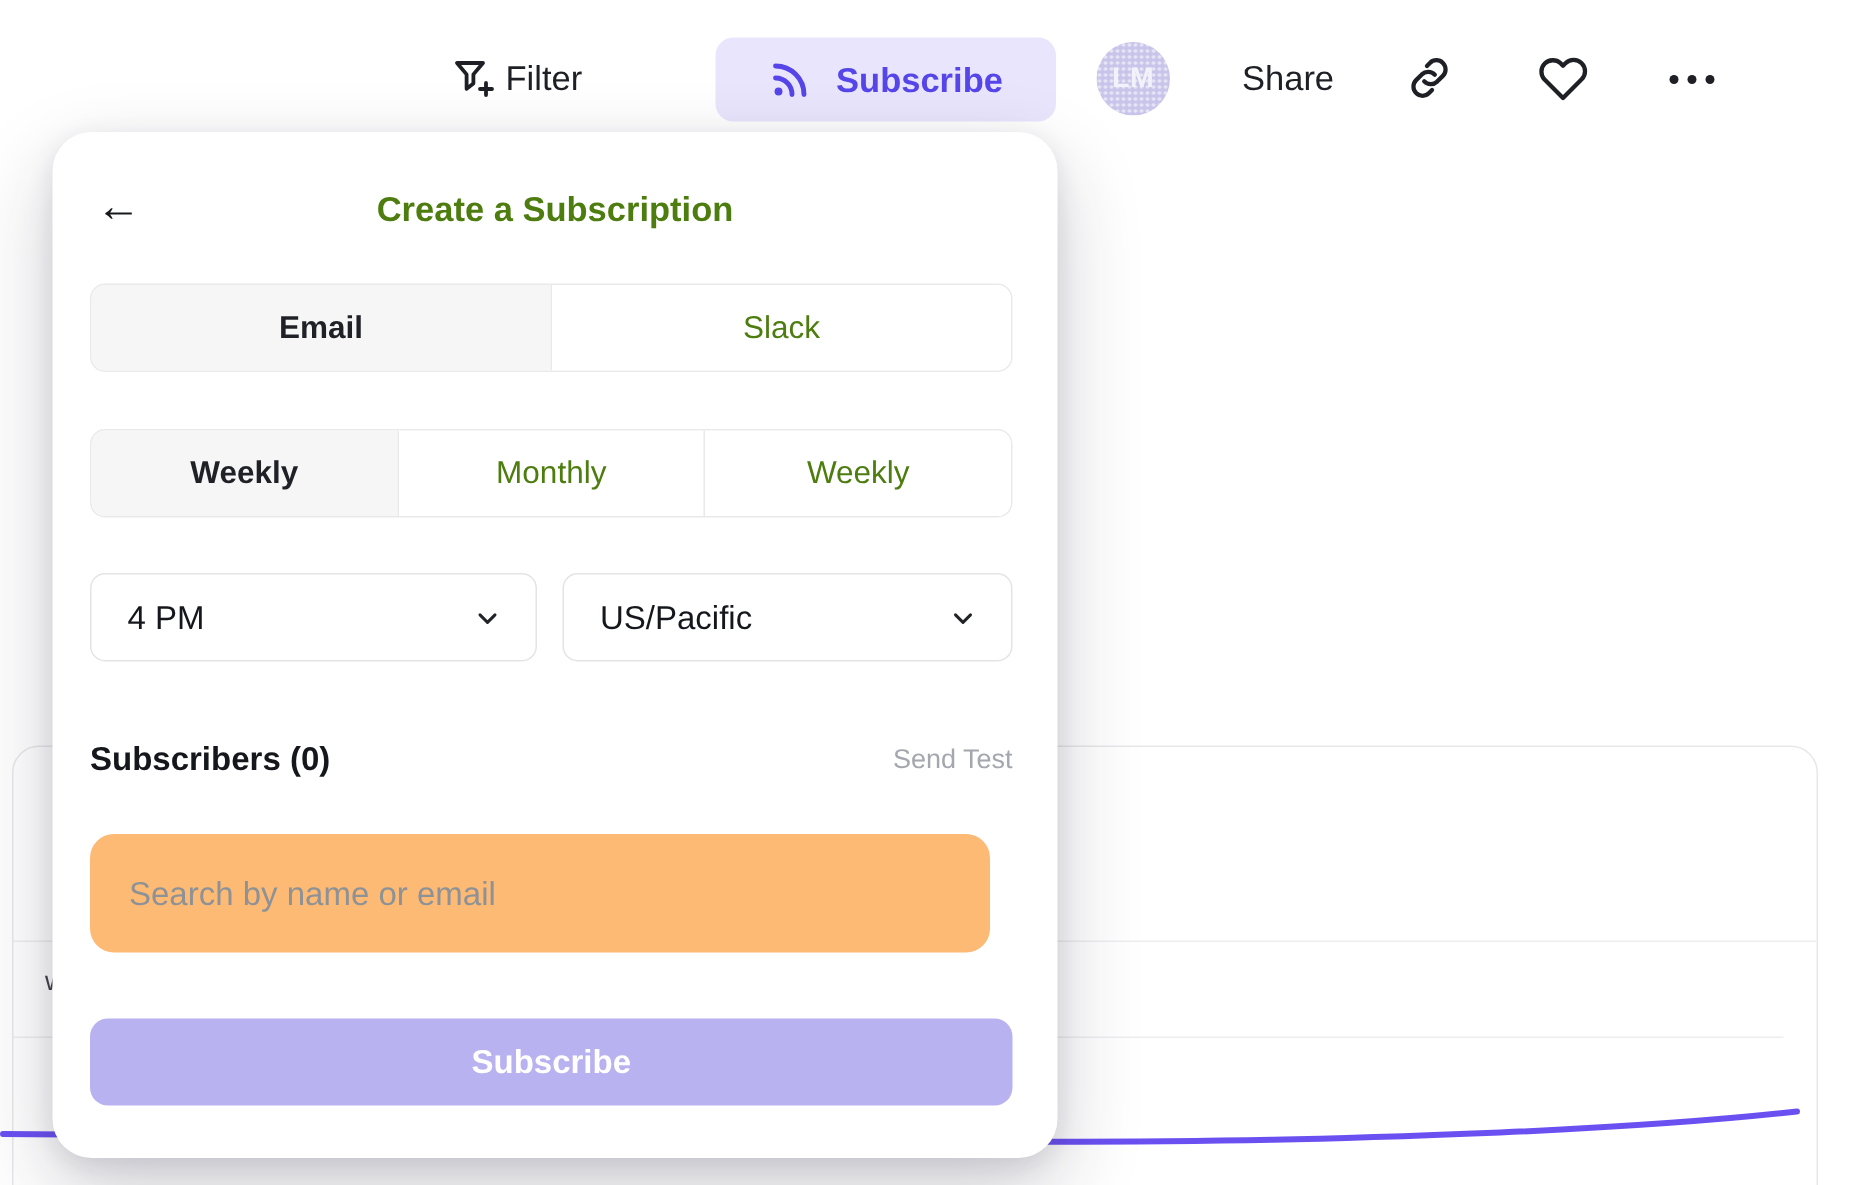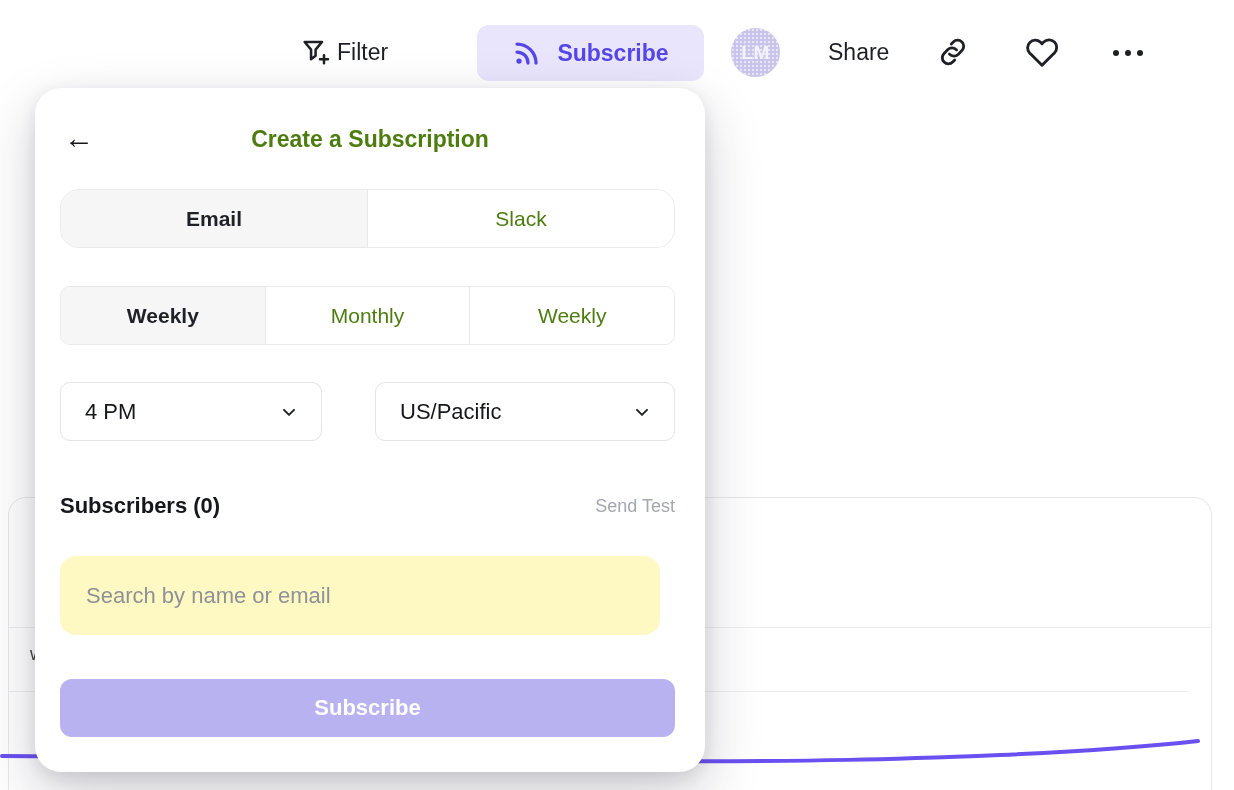--- a/index.html
+++ b/index.html
@@ -59,48 +59,48 @@
   }
   .modal-title {
     position:absolute; left:0; top:38px; width:100%; text-align:center;
     font-size:23px; font-weight:600; color:#4d7c0f;
   }
   .seg {
     position:absolute; left:25px; width:615px; height:59px;
     border:1px solid #e9e9ec; border-radius:10px; display:flex; overflow:hidden;
     background:#ffffff;
   }
-  .seg.channel   { top:101px;border-radius:19px; }
+  .seg.channel   { top:101px; }
   .seg.frequency { top:198px; }
   .seg-item {
     flex:1; display:flex; align-items:center; justify-content:center;
     font-size:21px; font-weight:500; color:#4d7c0f; cursor:pointer; background:#ffffff;
     border:none; border-left:1px solid #e9e9ec;
   }
   .seg-item:first-child { border-left:none; }
   .seg-item.selected { background:#f6f6f7; color:#1f2126; font-weight:600; }
   .select {
     position:absolute; top:294px; height:59px;
     border:1px solid #e4e4e7; border-radius:10px; background:#ffffff;
     display:flex; align-items:center; justify-content:space-between;
     padding:0 22px 0 24px; cursor:pointer;
   }
-  .select.time     { left:25px;  width:262px; }
+  .select.time     { left:25px;  width:298px; }
   .select.timezone { left:340px; width:300px; }
   .select-value { font-size:22px; color:#15171c; }
   .subs-row {
     position:absolute; left:25px; top:405px; width:615px;
     display:flex; align-items:center; justify-content:space-between;
   }
   .subs-label { font-size:22px; font-weight:600; color:#15171c; }
   .send-test  { font-size:18px; font-weight:500; color:#a4a7ad; cursor:pointer;
                 background:none; border:none;margin-left:40px; }
   .search-input {
     position:absolute; left:25px; top:468px; width:600px; height:79px;
-    background:#fef9c3; border:none; outline:none; border-radius:16px;
+    background:#fdba74; border:none; outline:none; border-radius:16px;
     padding:0 26px; font-size:22px; color:#2a2c31;
     font-family:"Liberation Sans", sans-serif;
   }
   .search-input::placeholder { color:#8e9297; opacity:1; }
   .subscribe-btn {
     position:absolute; left:25px; top:591px; width:615px; height:58px;
     background:#b9b2f0; border:none; border-radius:12px;
     font-size:22px; font-weight:600; color:#ffffff; cursor:default;
     font-family:"Liberation Sans", sans-serif;
   }

